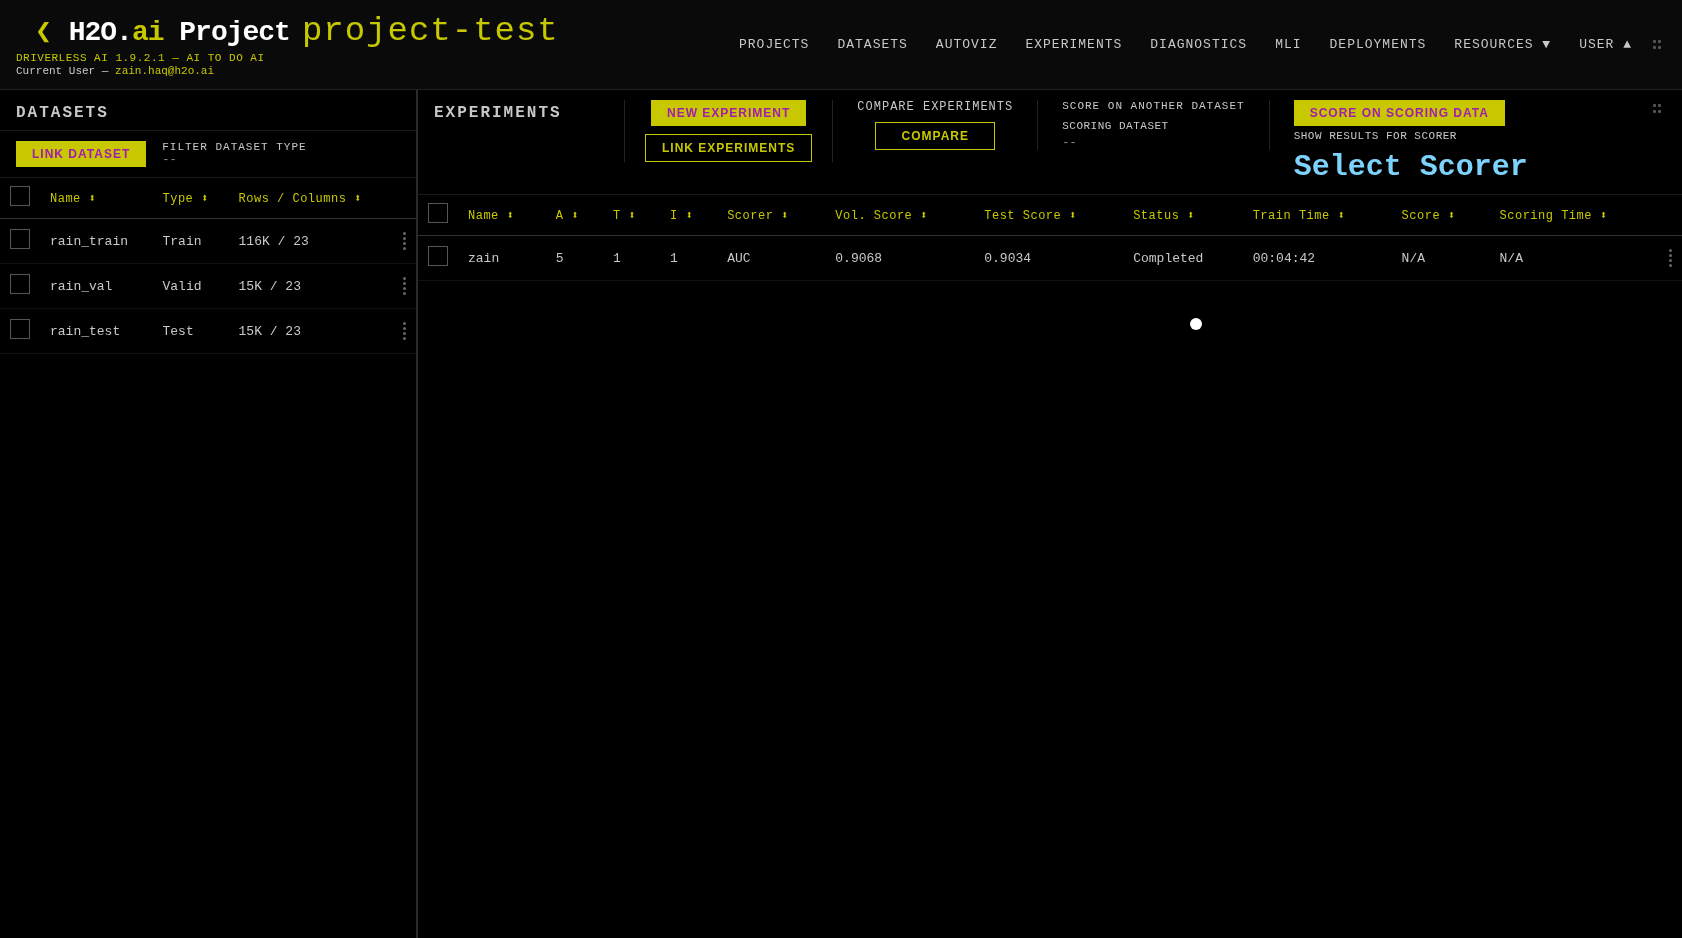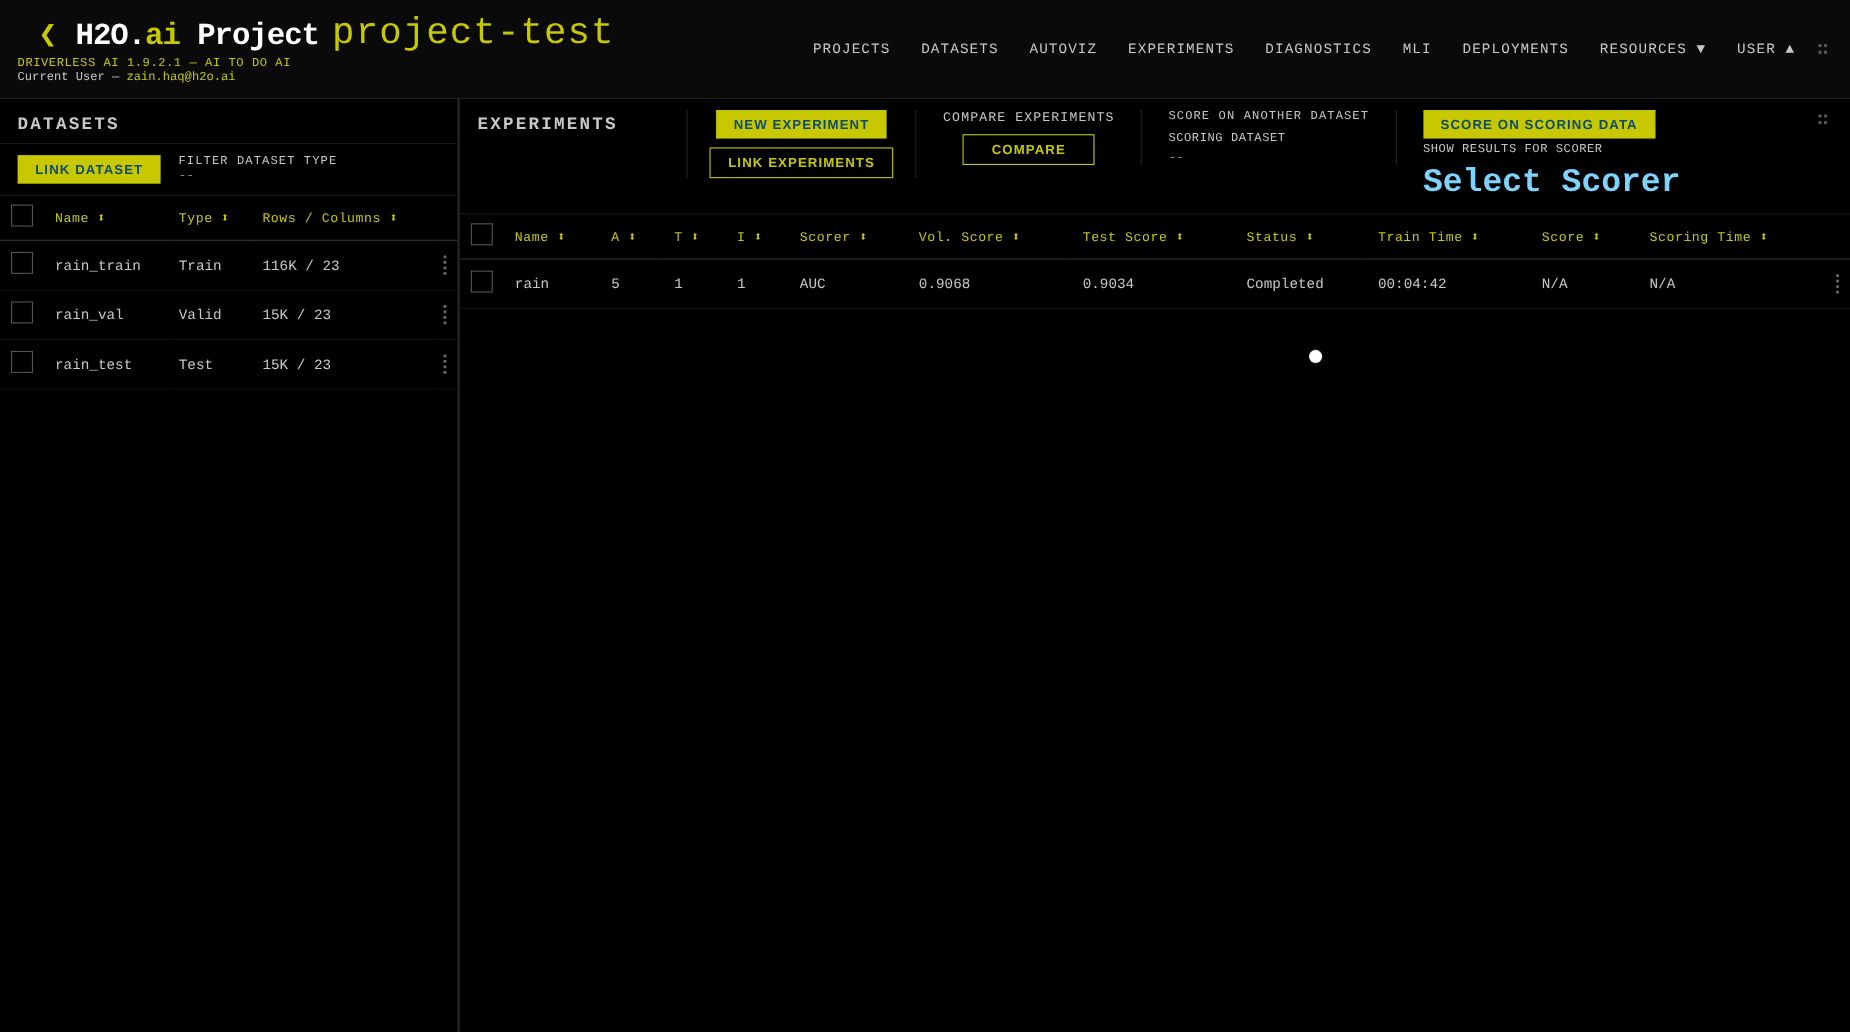--- a/index.html
+++ b/index.html
@@ -121,21 +121,21 @@
     }
     .datasets-toolbar {
       display: flex;
       align-items: center;
       padding: 10px 16px;
       gap: 16px;
       border-bottom: 1px solid #1a1a1a;
     }
     .btn-yellow {
       background: #c8c800;
-      color: #0c4a6e;
+      color: #a21caf;
       border: none;
       padding: 6px 16px;
       font-size: 12px;
       font-weight: bold;
       letter-spacing: 1px;
       cursor: pointer;
       text-transform: uppercase;
     }
     .filter-label {
       font-size: 11px;
@@ -528,21 +528,21 @@
             <th>Score ⬍</th>
             <th>Scoring Time ⬍</th>
             <th class="col-dots"></th>
           </tr>
         </thead>
         <tbody>
           <tr>
             <td class="col-checkbox">
               <span class="checkbox-cell"></span>
             </td>
-            <td>rain</td>
+            <td>zain</td>
             <td>5</td>
             <td>1</td>
             <td>1</td>
             <td>AUC</td>
             <td>0.9068</td>
             <td>0.9034</td>
             <td class="status-completed">Completed</td>
             <td>00:04:42</td>
             <td>N/A</td>
             <td>N/A</td>

